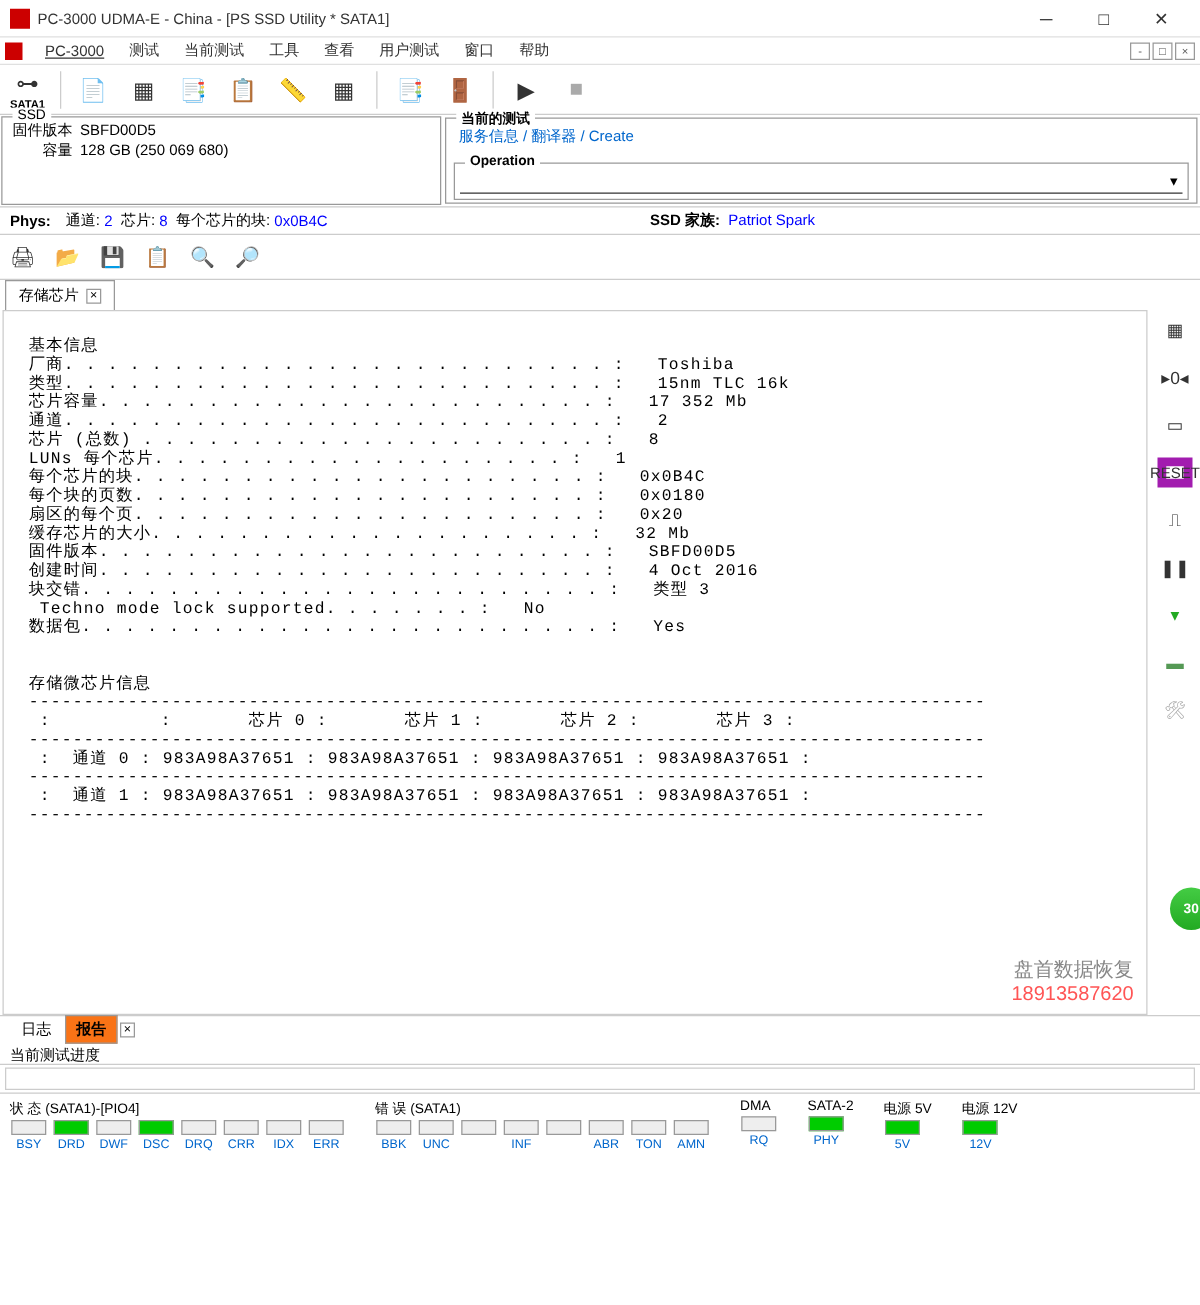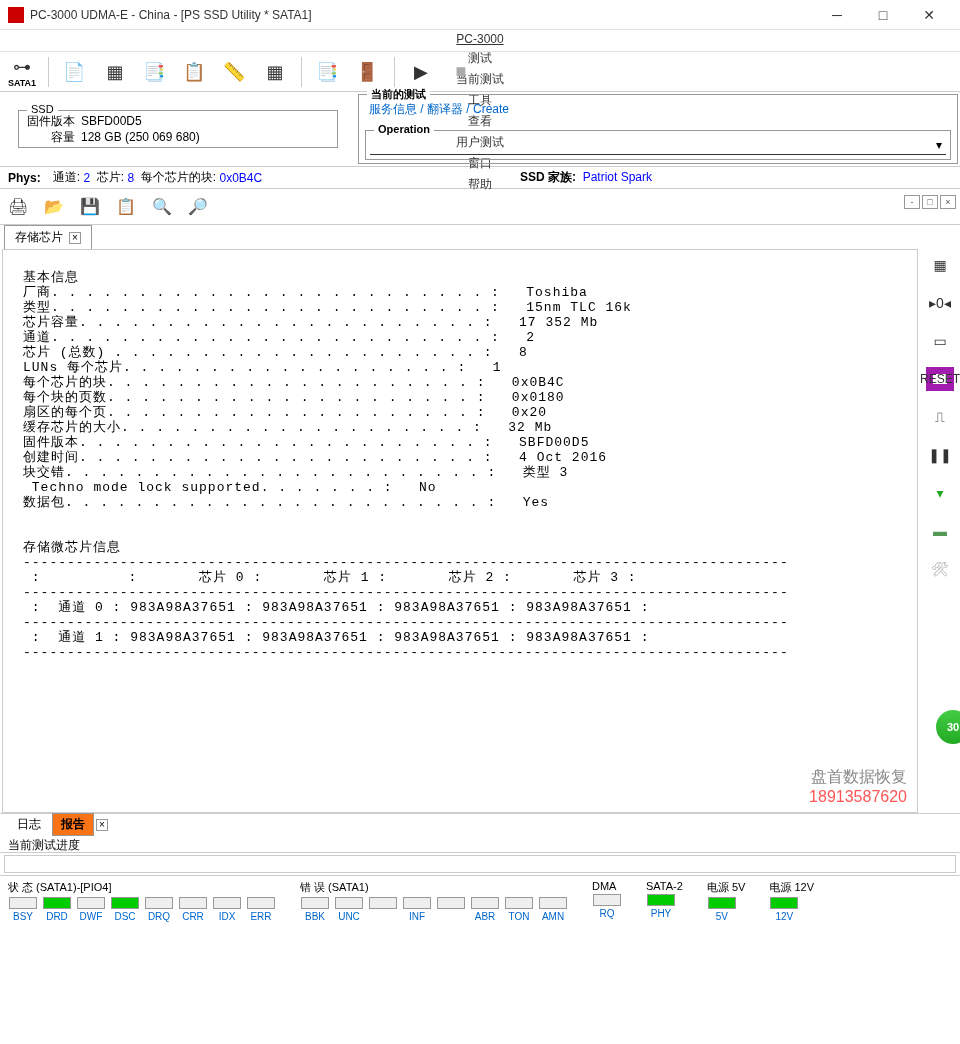--- a/index.html
+++ b/index.html
@@ -4,35 +4,35 @@
 <style>
 * { margin: 0; padding: 0; box-sizing: border-box; font-family: "Microsoft YaHei", Tahoma, Arial, sans-serif; font-size: 12px; }
 body { background: #fff; width: 960px; height: 1044px; overflow: hidden; position: relative; }
 
 .titlebar { height: 30px; background: #fff; border-bottom: 1px solid #e0e0e0; display: flex; align-items: center; padding: 12px 8px; }
 .titlebar .app-icon { width: 16px; height: 16px; background: #c00; margin-right: 6px; }
 .titlebar .title { flex: 1; font-size: 12px; color: #333; }
 .titlebar .win-btns { display: flex; gap: 0; }
 .titlebar .win-btn { width: 46px; height: 30px; display: flex; align-items: center; justify-content: center; font-size: 14px; color: #333; }
 
-.menubar { height: 22px; display: flex; align-items: center; padding: 0 4px; border-bottom: 1px solid #e0e0e0; flex-direction: column; }
+.menubar { height: 22px; display: flex; align-items: center; padding: 0 4px; border-bottom: 1px solid #e0e0e0; }
 .menubar .app-icon-sm { width: 14px; height: 14px; background: #c00; margin-right: 8px; }
 .menubar .menu-item { padding: 2px 10px; font-size: 12px; color: #333; }
 .menubar .menu-item.first { text-decoration: underline; }
 .menubar .mdi-btns { margin-left: auto; display: flex; gap: 2px; }
 .menubar .mdi-btn { width: 16px; height: 14px; border: 1px solid #999; font-size: 9px; display: flex; align-items: center; justify-content: center; color: #555; }
 
 .toolbar { height: 40px; border-bottom: 1px solid #ccc; display: flex; align-items: center; padding: 0 4px; gap: 4px; }
 .toolbar .tool-btn { width: 36px; height: 36px; display: flex; flex-direction: column; align-items: center; justify-content: center; border: 1px solid transparent; }
 .toolbar .tool-icon { font-size: 18px; color: #333; }
 .toolbar .sata-label { font-size: 9px; font-weight: bold; }
 .toolbar .sep { width: 1px; height: 30px; background: #ccc; margin: 0 4px; }
 
 .info-row { display: flex; border-bottom: 1px solid #ccc; }
-.ssd-panel { width: 320px; border: 1px solid #999; margin: 18px; padding: 2px 6px; position: relative; }
+.ssd-panel { width: 352px; border: 1px solid #999; margin: 1px; padding: 2px 6px; position: relative; }
 .ssd-panel .panel-title { position: absolute; top: -8px; left: 8px; background: #fff; padding: 0 4px; font-size: 11px; }
 .ssd-panel .row { display: flex; font-size: 11px; line-height: 16px; }
 .ssd-panel .label { width: 50px; text-align: right; margin-right: 6px; }
 .test-panel { flex: 1; border: 1px solid #999; margin: 2px; padding: 2px 6px; position: relative; }
 .test-panel .panel-title { position: absolute; top: -8px; left: 8px; background: #fff; padding: 0 4px; font-size: 11px; font-weight: bold; }
 .test-panel .link-row { color: #06c; font-size: 12px; padding: 4px; }
 .op-panel { border: 1px solid #999; margin-top: 8px; padding: 4px; position: relative; }
 .op-panel .panel-title { position: absolute; top: -8px; left: 8px; background: #fff; padding: 0 4px; font-size: 11px; }
 .op-panel .dropdown { width: 100%; height: 20px; border-bottom: 1px solid #333; display: flex; align-items: center; justify-content: flex-end; padding: 0 4px; }
 

